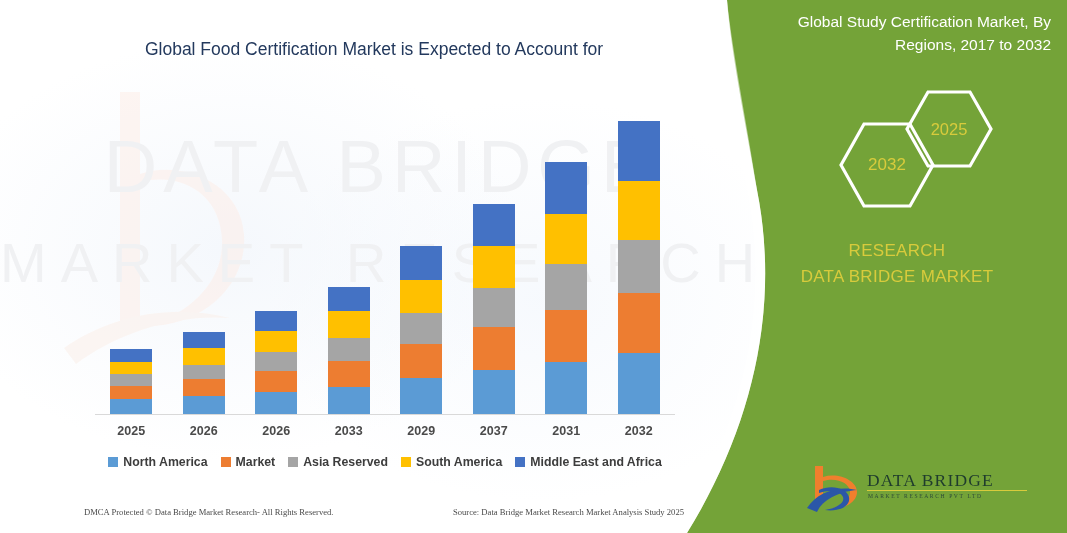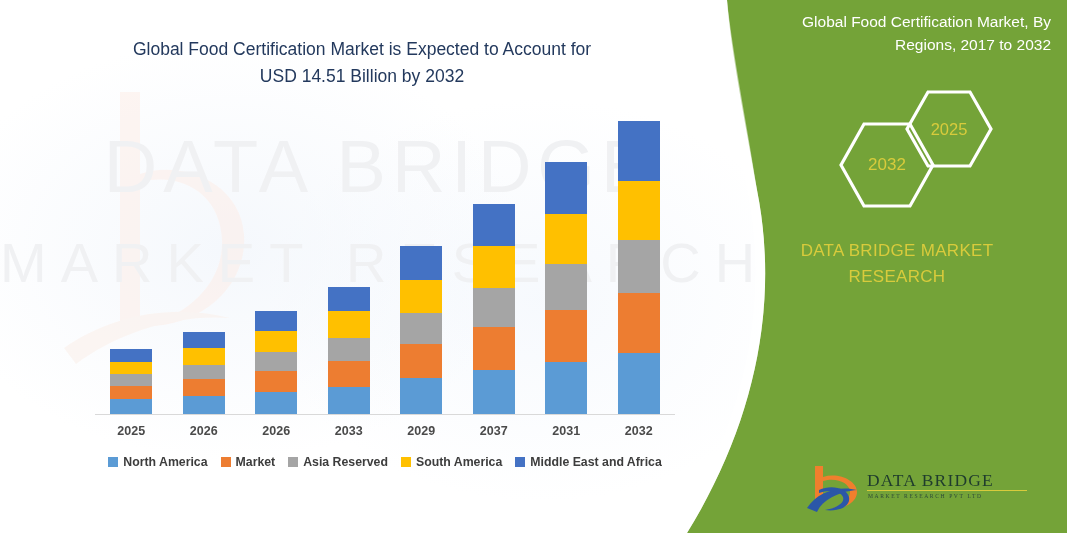--- a/index.html
+++ b/index.html
@@ -65,21 +65,21 @@
   .wm-text .l2 {
     display: block;
     font-size: 56px;
     letter-spacing: 14px;
     margin-top: 28px;
   }
 
   
   .chart-title {
     position: absolute;
-    left: 52px; top: 36px;
+    left: 64px; top: 36px;
     width: 620px;
     text-align: center;
     color: #23395d;
     font-size: 17.5px;
     line-height: 1.55;
     font-weight: 400;
   }
 
   
   .plot {
@@ -280,21 +280,20 @@
       <path d="M6 266 C48 236 110 220 172 236 C116 232 58 252 18 282 Z" fill="#fbf0ea"></path>
     </svg>
 
     <div class="wm-text">
       <span>DATA BRIDGE</span>
       <span class="l2">MARKET RESEARCH</span>
     </div>
 
     <div class="chart-title">
       <div>Global Food Certification Market is Expected to Account for</div>
-      <div>USD 14.51 Billion by 2032</div>
     </div>
 
     <div class="plot">
       <div class="axis-line"></div>
       <div class="bars" id="bars">
           <div class="bar-col">
             <div class="bar">
               <div class="seg" style="height: 14.6759px; background: rgb(91, 155, 213);"></div>
               <div class="seg" style="height: 13.6276px; background: rgb(237, 125, 49);"></div>
               <div class="seg" style="height: 11.531px; background: rgb(165, 165, 165);"></div>
@@ -395,53 +394,57 @@
         <div class="legend-item">
           <span class="legend-swatch" style="background: rgb(255, 192, 0);"></span>
           <span class="legend-label">South America</span>
         </div>
         <div class="legend-item">
           <span class="legend-swatch" style="background: rgb(68, 114, 196);"></span>
           <span class="legend-label">Middle East and Africa</span>
         </div>
       </div>
 
+    <div class="footer">
+      <span>DMCA Protected © Data Bridge Market Research-  All Rights Reserved.</span>
+      <span>Source: Data Bridge Market Research  Market Analysis Study 2025</span>
+    </div>
   </div>
 
   <div class="right-panel">
     <svg class="right-shape" viewBox="0 0 380 533" preserveAspectRatio="none">
       <path d="M40 0 L380 0 L380 533 L0 533 C70 420 92 300 70 190 C58 120 44 52 40 0 Z" fill="#74A338"></path>
       <path d="M40 0 C46 56 60 124 70 190 C92 300 70 420 0 533 L-12 533 C60 418 82 300 60 190 C48 122 34 54 28 0 Z" fill="#ffffff" opacity="0.55"></path>
     </svg>
 
     <div class="right-content">
 
       <div class="panel-title">
-        <div>Global Food Certification Market, By</div>
+        <div>Global Study Certification Market, By</div>
         <div>Regions, 2017 to 2032</div>
       </div>
 
       <div class="hexes">
         <div class="hex hex-2025">
           <svg viewBox="0 0 92 82" width="92" height="82">
             <polygon points="25,4 67,4 88,41 67,78 25,78 4,41" fill="none" stroke="#ffffff" stroke-width="3.2"></polygon>
           </svg>
           <span>2025</span>
         </div>
         <div class="hex hex-2032">
           <svg viewBox="0 0 100 90" width="100" height="90">
             <polygon points="27,4 73,4 96,45 73,86 27,86 4,45" fill="none" stroke="#ffffff" stroke-width="3.2"></polygon>
           </svg>
           <span>2032</span>
         </div>
       </div>
 
       <div class="brand">
+        <div>RESEARCH</div>
         <div>DATA BRIDGE MARKET</div>
-        <div>RESEARCH</div>
       </div>
 
       <div class="logo">
         <svg class="logo-mark" viewBox="0 0 56 50">
           <path d="M10 2 L18 2 L18 40 L10 40 Z" fill="#F07F2D"></path>
           <path d="M18 13 C34 8 52 17 52 28 C52 38 40 45 26 45 C38 41 46 34 45 27 C44 19 32 13 18 17 Z" fill="#F07F2D"></path>
           <path d="M2 44 C12 28 34 21 52 26 C36 27 18 35 12 48 Z" fill="#2B57A8"></path>
           <path d="M14 26 C26 20 42 24 44 33 C46 43 32 48 20 46 C32 44 40 39 38 33 C36 27 24 25 14 29 Z" fill="#2B57A8"></path>
         </svg>
         <div class="logo-text">DATA BRIDGE</div>

